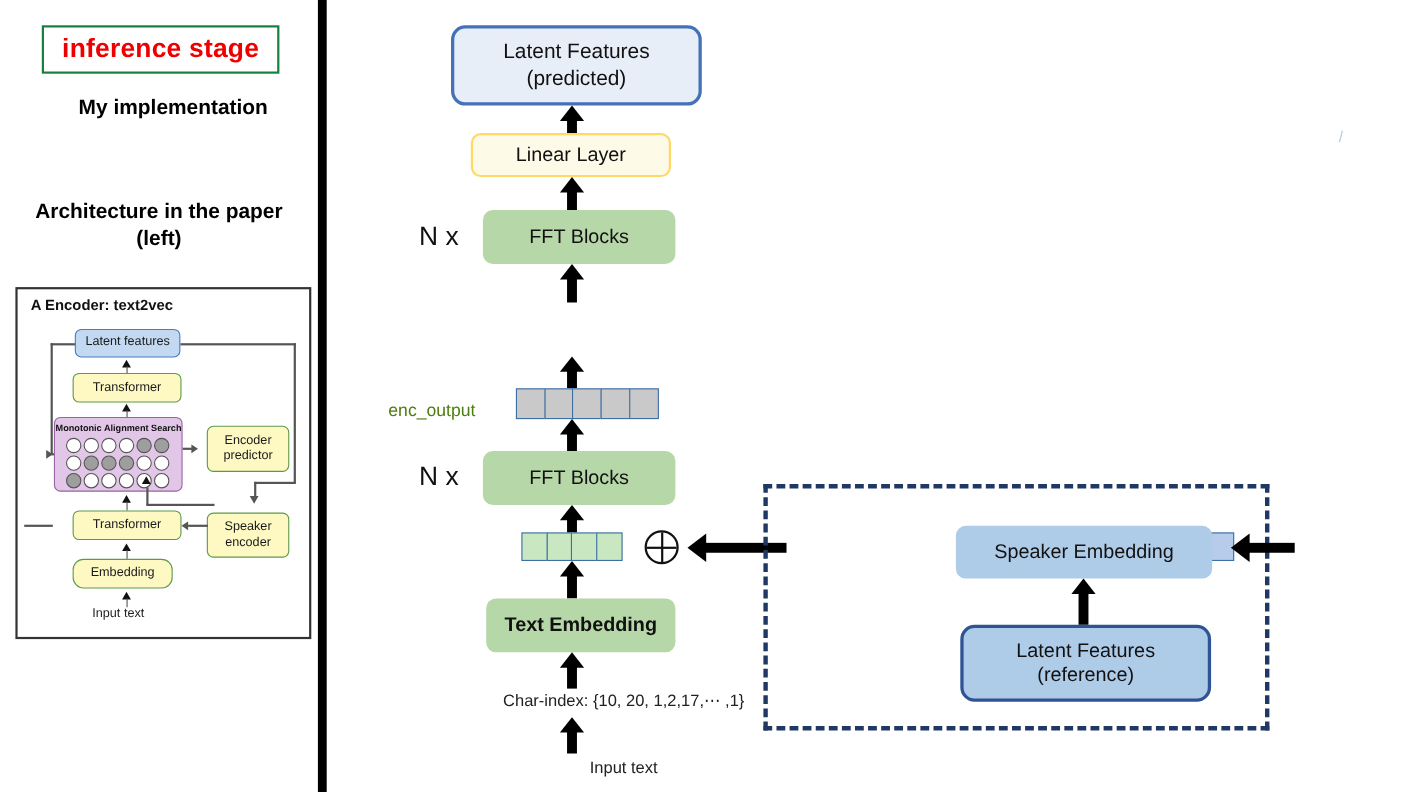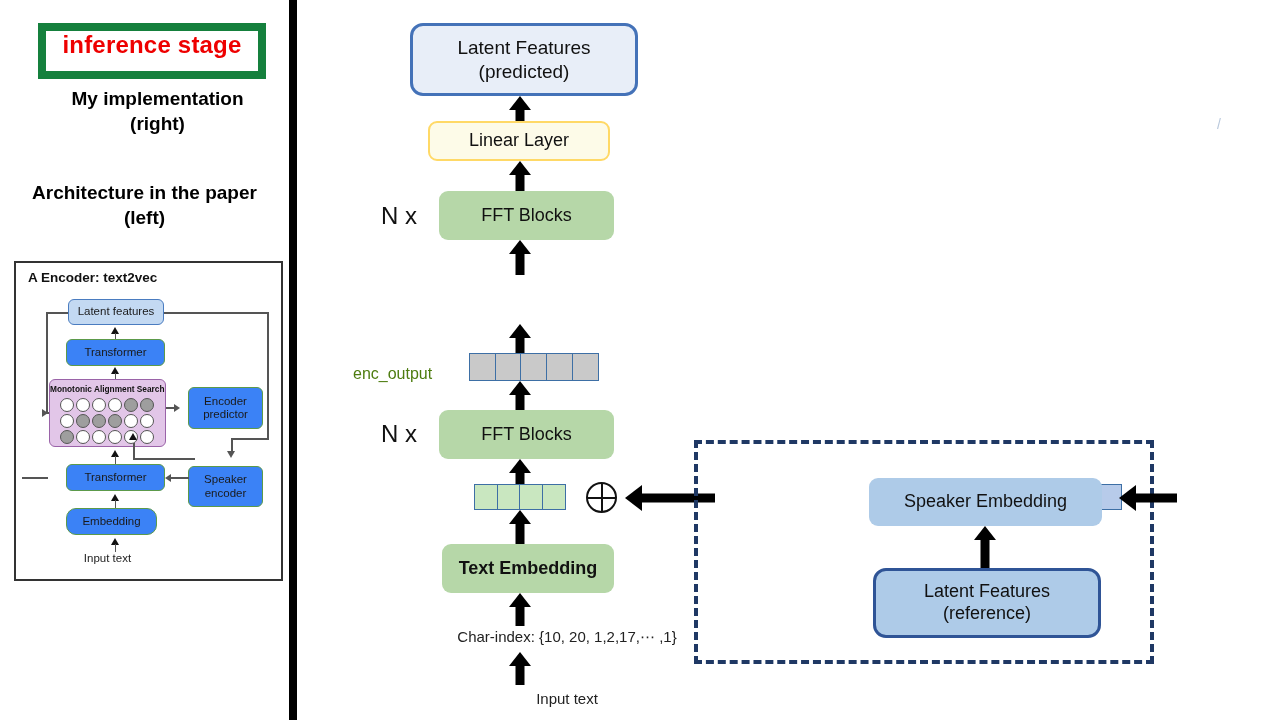--- a/index.html
+++ b/index.html
@@ -11,22 +11,22 @@
     position:relative;
   }
   .root{position:absolute;inset:0;}
 
   
   #left-panel{position:absolute;left:0;top:0;width:289px;height:720px;background:#fff;}
   #divider{position:absolute;left:289px;top:0;width:8px;height:720px;background:#000;}
 
   #title-badge{
     position:absolute;left:38px;top:23px;width:212px;height:40px;
-    border:8px solid #15803d;background:#fff;
-    display:flex;align-items:flex-start;justify-content:center;
+    border:2px solid #15803d;background:#fff;
+    display:flex;align-items:center;justify-content:center;
   }
   #title-badge span{
     color:#ee0000;font-size:24px;font-weight:bold;letter-spacing:.2px;
   }
 
   .caption{
     position:absolute;text-align:center;color:#000;font-size:19px;font-weight:bold;
     line-height:1.33;
   }
   #caption-right{left:0;top:86px;width:315px;}
@@ -38,29 +38,29 @@
     border:2px solid #333;background:#fff;
   }
   #fig-title{
     position:absolute;left:12px;top:7px;font-size:13.5px;font-weight:bold;color:#111;
   }
   .fbox{
     position:absolute;border-radius:6px;display:flex;align-items:center;
     justify-content:center;text-align:center;font-size:11.5px;color:#1a1a1a;
     line-height:1.15;box-sizing:border-box;
   }
-  .fbox.green{background:#3b82f6;border:1.4px solid #5c9a4a;align-items:center;}
+  .fbox.green{background:#fef9c3;border:1.4px solid #5c9a4a;align-items:center;}
   .fbox.blue{background:#c3d9f2;border:1.4px solid #4a7cc0;}
   .fbox.purple{background:#e2c6e8;border:1.4px solid #9a63a8;}
 
   #f-latent{left:52px;top:36px;width:96px;height:26px;}
   #f-trans-top{left:50px;top:76px;width:99px;height:27px;}
   #f-mas{left:33px;top:116px;width:117px;height:68px;padding-top:3px;
         display:block;}
-  #f-mas .mas-label{font-size:8.3px;font-weight:bold;text-align:left;color:#111;margin-top:2px;}
+  #f-mas .mas-label{font-size:8.3px;font-weight:bold;text-align:right;color:#111;margin-top:2px;}
   #mas-grid{margin:3px auto 0;display:grid;grid-template-columns:repeat(6,15px);
             grid-auto-rows:15px;gap:1px;width:96px;}
   .cell{width:14px;height:14px;border-radius:50%;border:1.1px solid #555;background:#fff;box-sizing:border-box;}
   .cell.on{background:#9e9e9e;}
   #f-trans-bot{left:50px;top:201px;width:99px;height:27px;}
   #f-embed{left:50px;top:245px;width:91px;height:27px;border-radius:10px;}
   #f-dur{left:172px;top:124px;width:75px;height:42px;}
   #f-spk{left:172px;top:203px;width:75px;height:41px;}
   #f-input-text{position:absolute;left:33px;top:289px;width:117px;text-align:center;
                 font-size:11.5px;color:#222;}
@@ -186,21 +186,20 @@
 <div class="root">
 
   <div id="left-panel">
 
     <div id="title-badge">
       <span>inference stage</span>
     </div>
 
     <div id="caption-right" class="caption">
       <div>My implementation</div>
-      <div>(right)</div>
     </div>
 
     <div id="caption-left" class="caption">
       <div>Architecture in the paper</div>
       <div>(left)</div>
     </div>
 
     <div id="paper-figure">
       <div id="fig-title">A Encoder: text2vec</div>
 

